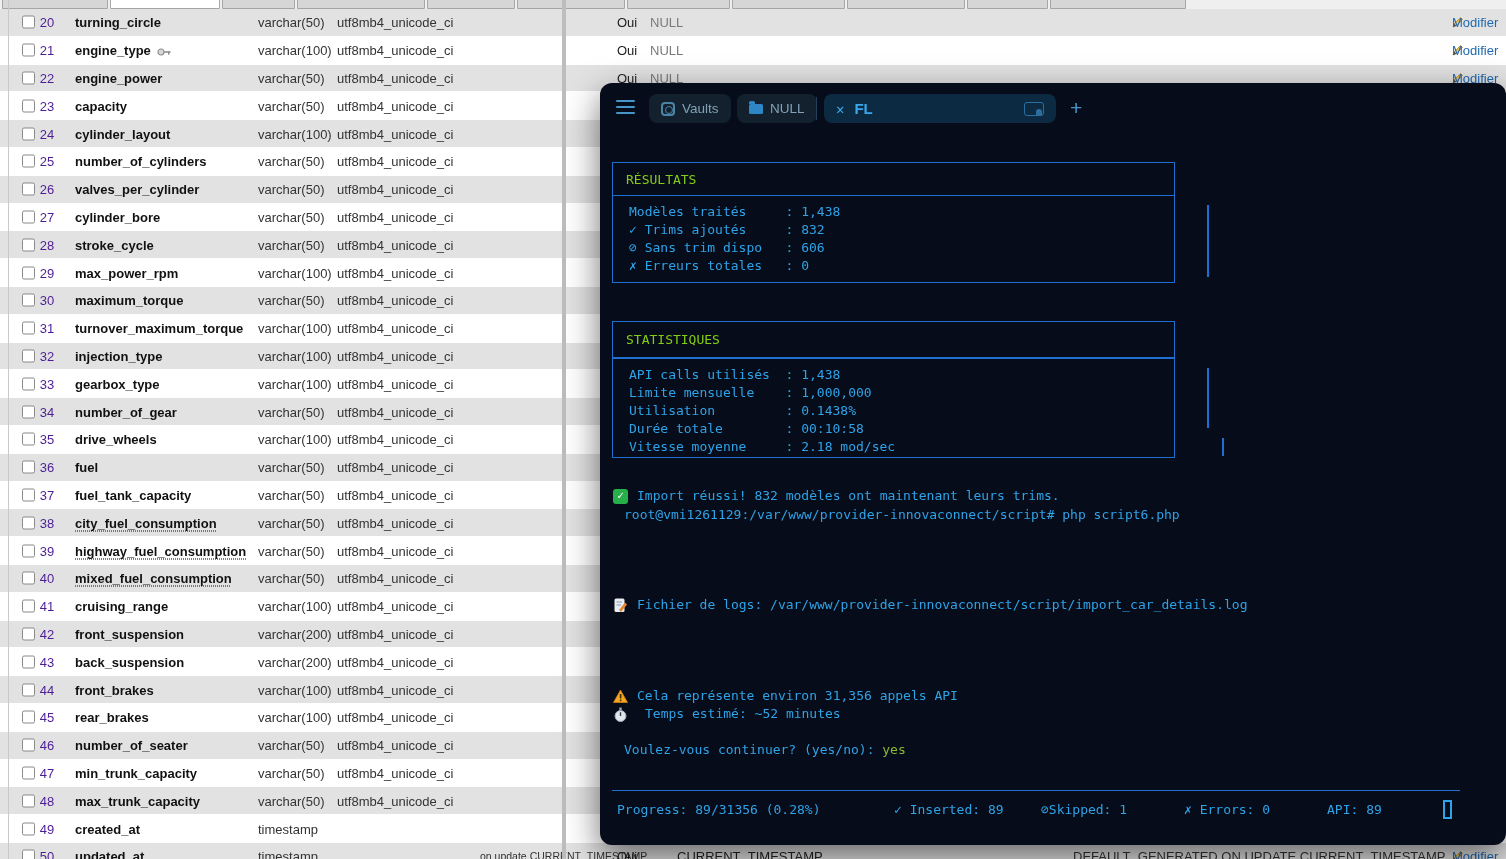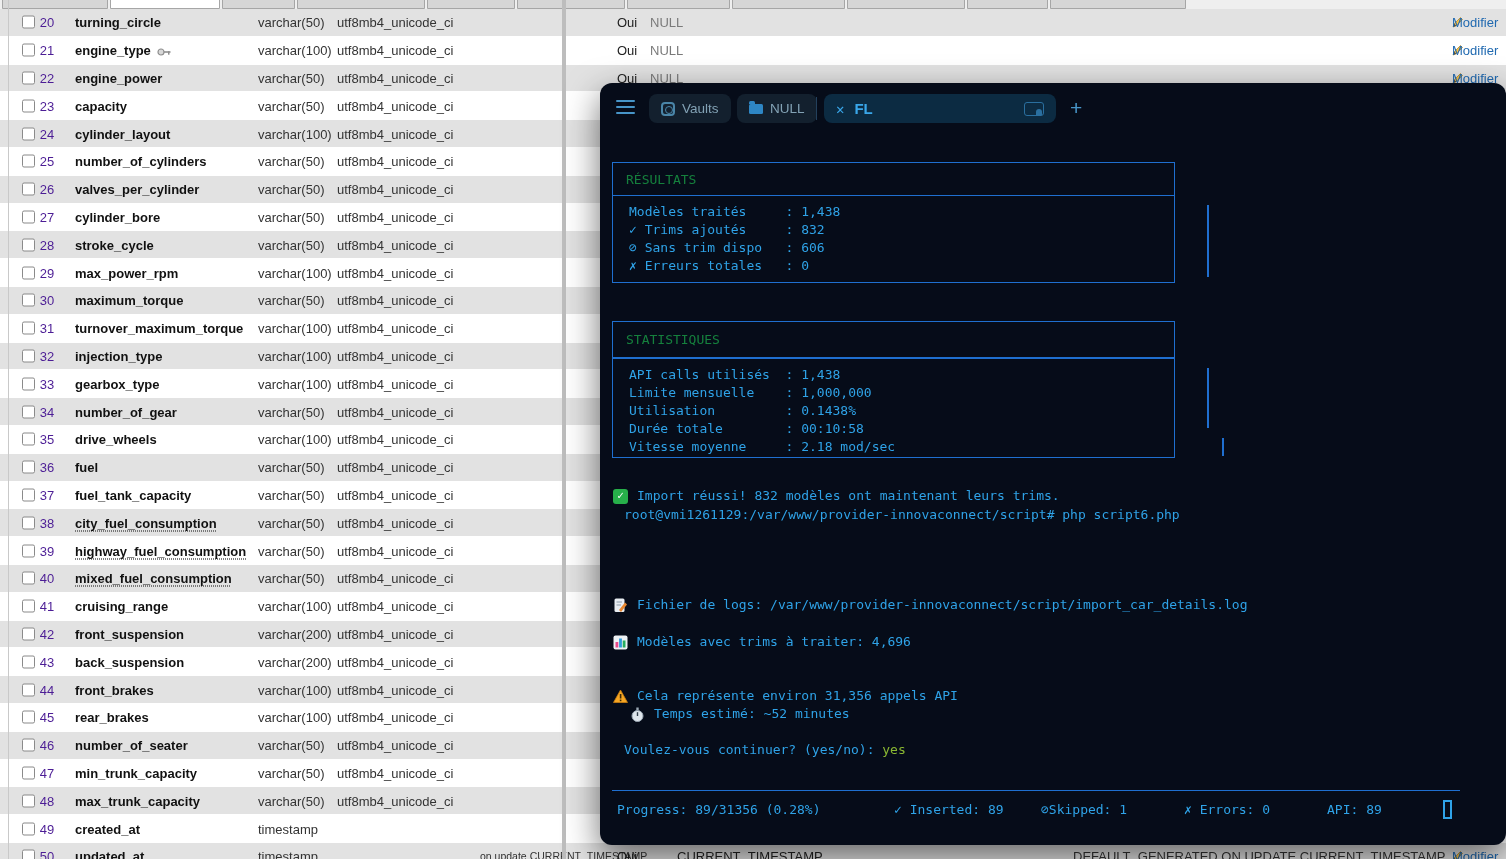--- a/index.html
+++ b/index.html
@@ -51,21 +51,21 @@
   .tdivider{position:absolute;left:216px;top:14px;width:1px;height:23px;background:#23405c;}
   .tab{position:absolute;left:224px;top:11px;width:232px;height:29px;border-radius:8px;background:#0c2b42;
        display:flex;align-items:center;padding:0 12px;box-sizing:border-box;gap:10px;cursor:pointer;}
   .tab .x{color:#3aa7ea;font-size:14px;font-weight:bold;cursor:pointer;}
   .tab .lbl{color:#3aa7ea;font-family:"Liberation Sans",sans-serif;font-size:15px;font-weight:bold;}
   .hosti{margin-left:auto;width:20px;height:14px;border:1.5px solid #2a6f9f;border-radius:3px;position:relative;box-sizing:border-box;}
   .hosti:before{content:"";position:absolute;right:1px;bottom:0;width:6px;height:6px;background:#2a6f9f;border-radius:50% 50% 0 0;}
   .plus{position:absolute;left:470px;top:12px;color:#4795c8;font-size:21px;line-height:26px;cursor:pointer;font-family:"Liberation Sans",sans-serif;}
 
   .box{position:absolute;left:12px;width:563px;border:1px solid #1f6fd0;box-sizing:border-box;}
-  .boxtitle{padding-left:13px;color:#15803d;}
+  .boxtitle{padding-left:13px;color:#84cc16;}
   .tline{height:18px;line-height:18px;white-space:pre;padding-left:16px;}
   .stray{position:absolute;width:2px;background:#1f6fd0;}
 
   .line{position:absolute;left:24px;height:18px;line-height:18px;white-space:pre;display:flex;align-items:center;}
   .line .ic{margin-right:9px;flex:0 0 auto;}
   .gcheck{display:inline-flex;width:15px;height:15px;background:#27b04a;border-radius:3px;color:#fff;
           font-size:11px;font-weight:bold;align-items:center;justify-content:center;}
   .green{color:#8ab832;}
 
   .banner{position:absolute;left:12px;top:450px;width:578px;height:43px;border:1px solid #1f6fd0;box-sizing:border-box;}
@@ -418,38 +418,29 @@
 
   <div class="line" style="top:513px;left:13px;">
     <svg class="ic" width="15" height="15">
       <rect x="1.5" y="0.5" width="10" height="13.5" rx="1.5" fill="#e8edf2"></rect>
       <line x1="3.5" y1="4" x2="9" y2="4" stroke="#8a9aa8" stroke-width="1"></line>
       <line x1="3.5" y1="7" x2="8" y2="7" stroke="#8a9aa8" stroke-width="1"></line>
       <path d="M6 12 L12 4.5 L14 6.5 L8 14 Z" fill="#e8862e"></path>
     </svg>
     <span>Fichier de logs: /var/www/provider-innovaconnect/script/import_car_details.log</span>
   </div>
-  <div class="line" style="top:550px;left:13px;">
-    <svg class="ic" width="15" height="15">
-      <rect x="0.5" y="0.5" width="14" height="14" rx="2" fill="#eef2f5"></rect>
-      <rect x="2.5" y="7" width="2.8" height="5.5" fill="#e84a8a"></rect>
-      <rect x="6.1" y="3.5" width="2.8" height="9" fill="#2d9cdb"></rect>
-      <rect x="9.7" y="5.5" width="2.8" height="7" fill="#27ae60"></rect>
-    </svg>
-    <span>Modèles avec trims à traiter: 4,696</span>
-  </div>
   <div class="line" style="top:604px;left:13px;">
     <svg class="ic" width="15" height="15">
       <path d="M7.5 1 L14.5 13.5 L0.5 13.5 Z" fill="#f6a623" stroke="#c87d10" stroke-width="0.8"></path>
       <rect x="6.8" y="5" width="1.6" height="4.5" fill="#3a2a08"></rect>
       <rect x="6.8" y="10.6" width="1.6" height="1.6" fill="#3a2a08"></rect>
     </svg>
     <span>Cela représente environ 31,356 appels API</span>
   </div>
-  <div class="line" style="top:622px;left:30px;">
+  <div class="line" style="top:622px;left:13px;gap:8px;">
     <svg class="ic" width="15" height="15">
       <rect x="6.3" y="0.5" width="2.4" height="2.5" fill="#9aa7b3"></rect>
       <circle cx="7.5" cy="9" r="5.5" fill="#dfe6ec" stroke="#9aa7b3" stroke-width="1"></circle>
       <line x1="7.5" y1="9" x2="7.5" y2="5.2" stroke="#33404c" stroke-width="1.4"></line>
     </svg>
     <span>Temps estimé: ~52 minutes</span>
   </div>
 
   <div class="line" style="top:658px;">
     <span>Voulez-vous continuer? (yes/no): </span>

